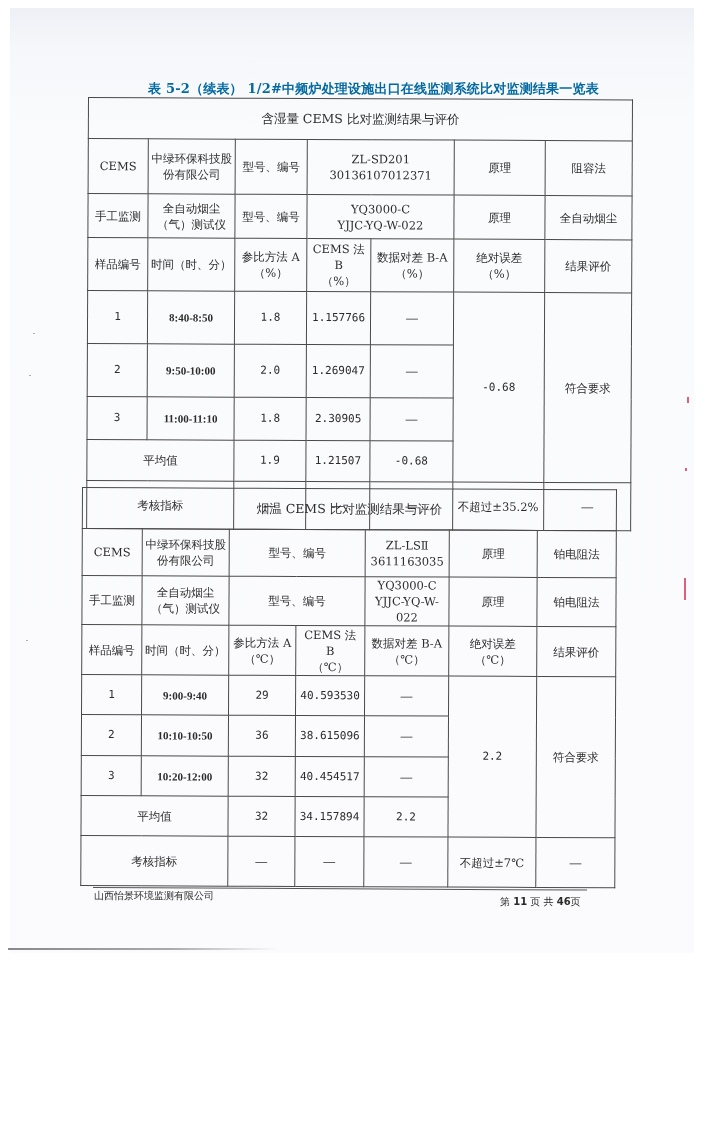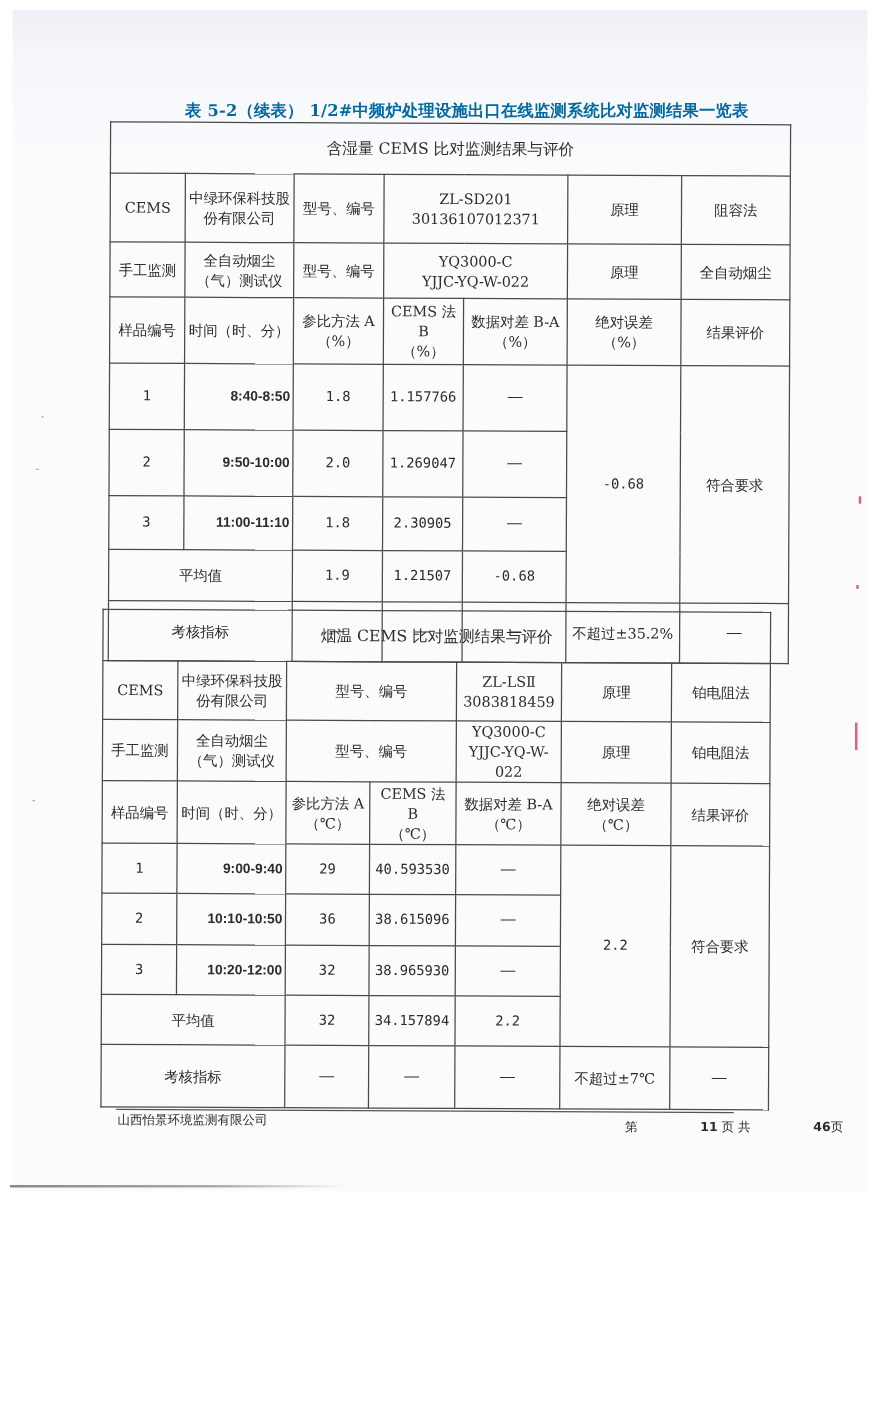--- a/index.html
+++ b/index.html
@@ -19,31 +19,31 @@
     position: absolute; left: 148px; top: 80px; font-size: 13px; font-weight: bold; letter-spacing: 0.2px;
     color: #0369a1; white-space: nowrap;
   }
   .tbl { position: absolute; border-collapse: collapse; table-layout: fixed; }
   .tbl td {
     border: 1px solid #4a4a4a; text-align: center; vertical-align: middle;
     font-size: 11.5px; line-height: 16px; padding: 0 2px; color: #2c2c2c; overflow: hidden;
   }
   .tbl td.title { font-size: 12.5px; }
   .tbl td.num { font-family: "DejaVu Sans Mono", "Liberation Mono", monospace; font-size: 11px; }
-  .tbl td.bold { font-weight: bold; font-family: Liberation Sans, sans-serif; font-size: 11px; text-align: right; }
+  .tbl td.bold { font-weight: bold; font-family: Liberation Serif, serif; font-size: 11px; }
   .tbl td.dash { font-size: 13px; }
   .t1 { left: 88px; top: 97px; width: 544px; transform: rotate(0.25deg); transform-origin: left top; }
   .t2 { left: 82px; top: 487px; width: 534px; transform: rotate(0.25deg); transform-origin: left top; }
   .footer-line {
     position: absolute; left: 93px; top: 887px; width: 494px; height: 1px; background: #555;
     transform: rotate(0.3deg); transform-origin: left top;
   }
   .footer-left { position: absolute; left: 94px; top: 889px; font-size: 10px; color: #2a2a2a; }
   .footer-right { position: absolute; left: 500px; top: 895px; font-size: 10px; color: #2a2a2a; }
-  .footer-right b { font-family: "DejaVu Sans", sans-serif; font-size: 10px; margin-left: 47px; }
+  .footer-right b { font-family: "DejaVu Sans", sans-serif; font-size: 10px; }
   .red-mark { position: absolute; background: #e0607a; width: 2px; }
   .speck { position: absolute; background: #b0b0b0; width: 2px; height: 1px; }
 </style>
 </head>
 <body>
 
 <div class="page"></div>
 <div class="page-bottom-edge"></div>
 
 <div class="caption">表 5-2（续表） 1/2#中频炉处理设施出口在线监测系统比对监测结果一览表</div>
@@ -138,21 +138,21 @@
       <col style="width:79px">
   </colgroup>
   <tbody>
       <tr style="height:41px">
     <td colspan="7" class="title">烟温 CEMS 比对监测结果与评价</td>
   </tr>
   <tr style="height:47px">
     <td>CEMS</td>
     <td>中绿环保科技股份有限公司</td>
     <td colspan="2">型号、编号</td>
-    <td colspan="1"><span>ZL-LSⅡ</span><br><span>3083818459</span></td>
+    <td colspan="1"><span>ZL-LSⅡ</span><br><span>3611163035</span></td>
     <td>原理</td>
     <td>铂电阻法</td>
   </tr>
   <tr style="height:45px">
     <td>手工监测</td>
     <td>全自动烟尘（气）测试仪</td>
     <td colspan="2">型号、编号</td>
     <td><span>YQ3000-C</span><br><span>YJJC-YQ-W-022</span></td>
     <td>原理</td>
     <td>铂电阻法</td>
@@ -179,21 +179,21 @@
     <td class="num">2</td>
     <td class="bold">10:10-10:50</td>
     <td class="num">36</td>
     <td class="num">38.615096</td>
     <td class="dash">—</td>
   </tr>
   <tr style="height:40px">
     <td class="num">3</td>
     <td class="bold">10:20-12:00</td>
     <td class="num">32</td>
-    <td class="num">38.965930</td>
+    <td class="num">40.454517</td>
     <td class="dash">—</td>
   </tr>
   <tr style="height:40px">
     <td colspan="2">平均值</td>
     <td class="num">32</td>
     <td class="num">34.157894</td>
     <td class="num">2.2</td>
   </tr>
   <tr style="height:50px">
     <td colspan="2">考核指标</td>

